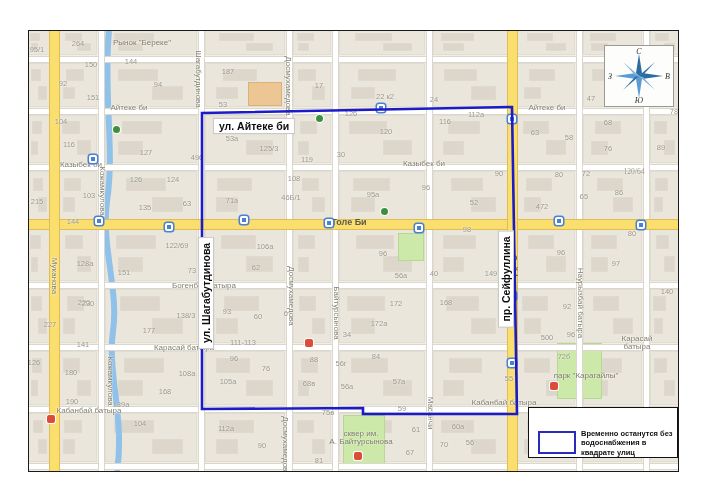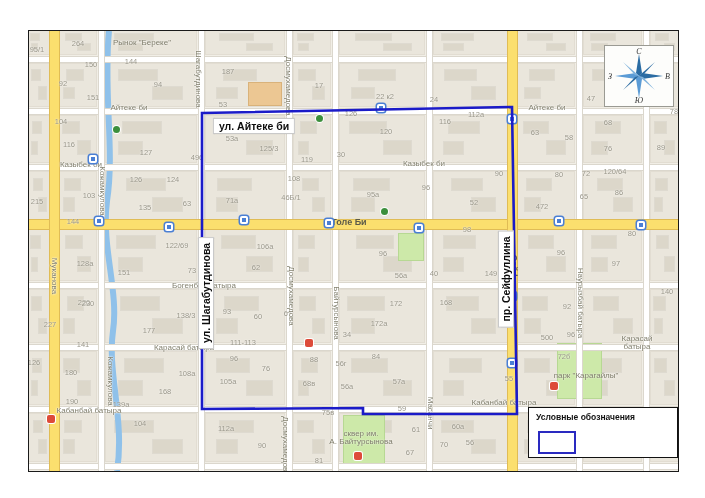--- a/index.html
+++ b/index.html
@@ -454,21 +454,21 @@
         <div class="num" style="left: 506px; top: 101px; transform: translate(-50%, -50%); z-index: 9;">63</div>
         <div class="num" style="left: 540px; top: 106px; transform: translate(-50%, -50%); z-index: 9;">58</div>
         <div class="num" style="left: 579px; top: 91px; transform: translate(-50%, -50%); z-index: 9;">68</div>
         <div class="num" style="left: 579px; top: 117px; transform: translate(-50%, -50%); z-index: 9;">76</div>
         <div class="num" style="left: 632px; top: 116px; transform: translate(-50%, -50%); z-index: 9;">89</div>
         <div class="num" style="left: 530px; top: 143px; transform: translate(-50%, -50%); z-index: 9;">80</div>
         <div class="num" style="left: 557px; top: 142px; transform: translate(-50%, -50%); z-index: 9;">72</div>
         <div class="num" style="left: 555px; top: 165px; transform: translate(-50%, -50%); z-index: 9;">65</div>
         <div class="num" style="left: 513px; top: 175px; transform: translate(-50%, -50%); z-index: 9;">472</div>
         <div class="num" style="left: 590px; top: 161px; transform: translate(-50%, -50%); z-index: 9;">86</div>
-        <div class="num" style="left: 586px; top: 140px; transform: translate(-50%, -50%); z-index: 9;">120/64</div>
+        <div class="num" style="left: 605px; top: 140px; transform: translate(-50%, -50%); z-index: 9; font-family: Liberation Serif, serif;">120/64</div>
         <div class="num" style="left: 203px; top: 169px; transform: translate(-50%, -50%); z-index: 9;">71а</div>
         <div class="num" style="left: 44px; top: 190px; transform: translate(-50%, -50%); z-index: 9;">144</div>
         <div class="num" style="left: 148px; top: 214px; transform: translate(-50%, -50%); z-index: 9;">122/69</div>
         <div class="num" style="left: 56px; top: 232px; transform: translate(-50%, -50%); z-index: 9;">128а</div>
         <div class="num" style="left: 95px; top: 241px; transform: translate(-50%, -50%); z-index: 9;">151</div>
         <div class="num" style="left: 163px; top: 239px; transform: translate(-50%, -50%); z-index: 9;">73</div>
         <div class="num" style="left: 236px; top: 215px; transform: translate(-50%, -50%); z-index: 9;">106а</div>
         <div class="num" style="left: 227px; top: 236px; transform: translate(-50%, -50%); z-index: 9;">62</div>
         <div class="num" style="left: 55px; top: 271px; transform: translate(-50%, -50%); z-index: 9;">220</div>
         <div class="num" style="left: 157px; top: 284px; transform: translate(-50%, -50%); z-index: 9;">138/3</div>
@@ -587,16 +587,16 @@
         <polygon points="58,30 37,33 34,30 37,27" fill="#2b6ca3"></polygon>
         <polygon points="18,16 32,28 34,30 30,29" fill="#7fb2dc"></polygon>
         <polygon points="50,16 36,28 34,30 38,29" fill="#2b6ca3"></polygon>
         <polygon points="18,44 32,32 34,30 30,31" fill="#2b6ca3"></polygon>
         <polygon points="50,44 36,32 34,30 38,31" fill="#7fb2dc"></polygon>
       </g>
     </svg>
   </div>
 
   <div class="legend">
-    <div class="legend-heading">Условные обозначения</div>
     <div class="legend-swatch"></div>
+    <div class="legend-text">Временно останутся без водоснабжения в квадрате улиц</div>
   </div>
 </div>
 
 </body></html>

